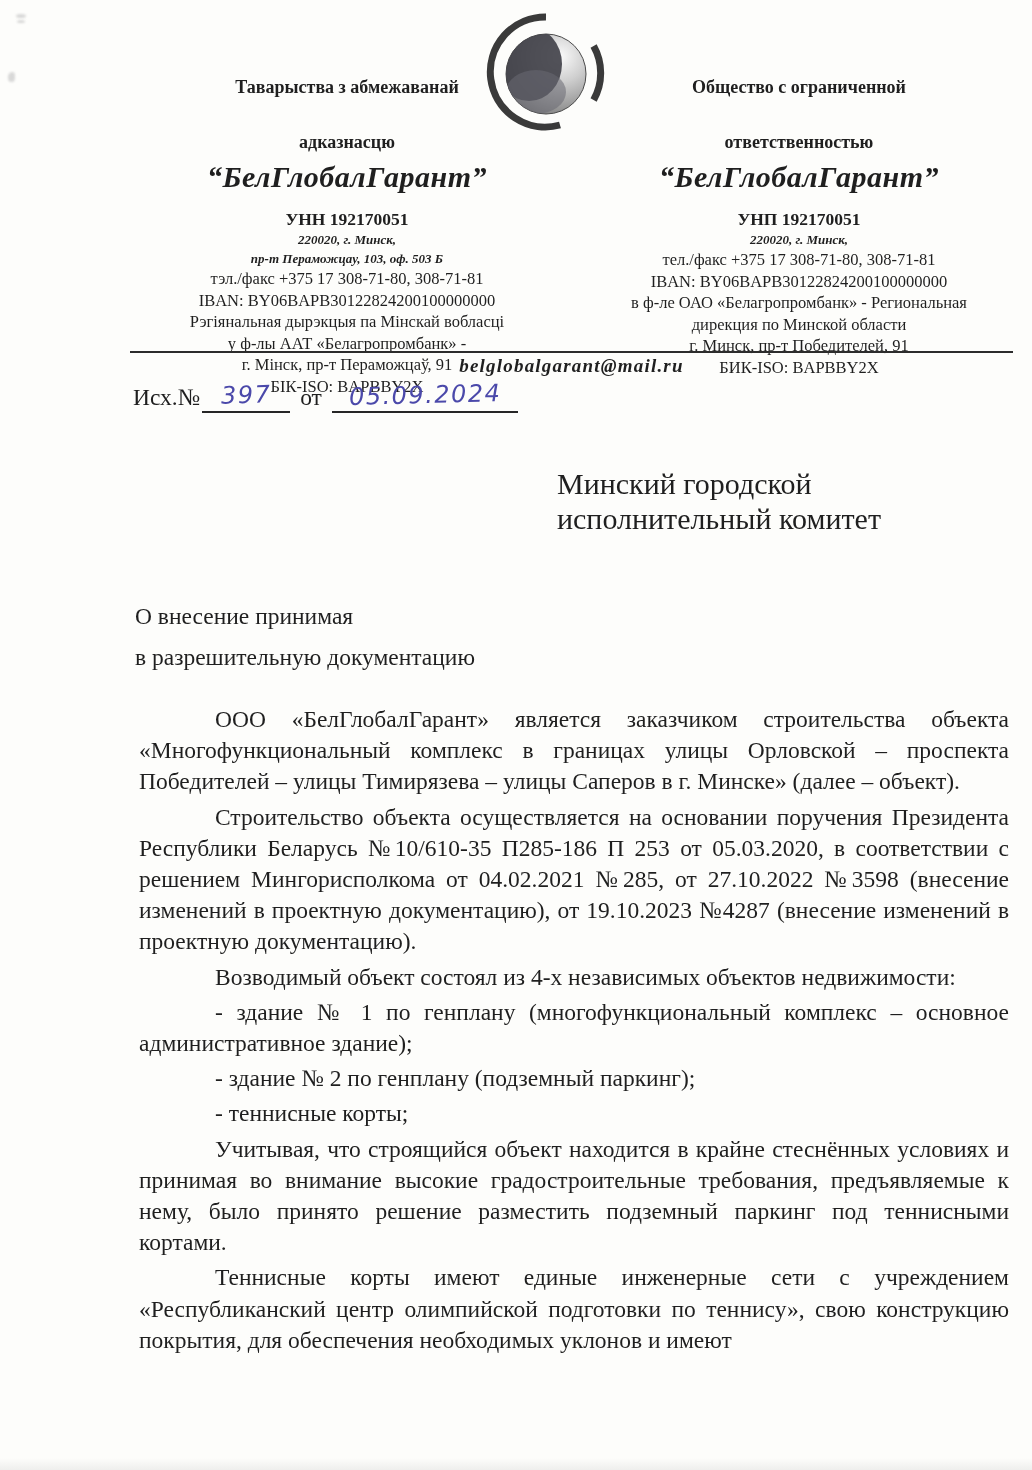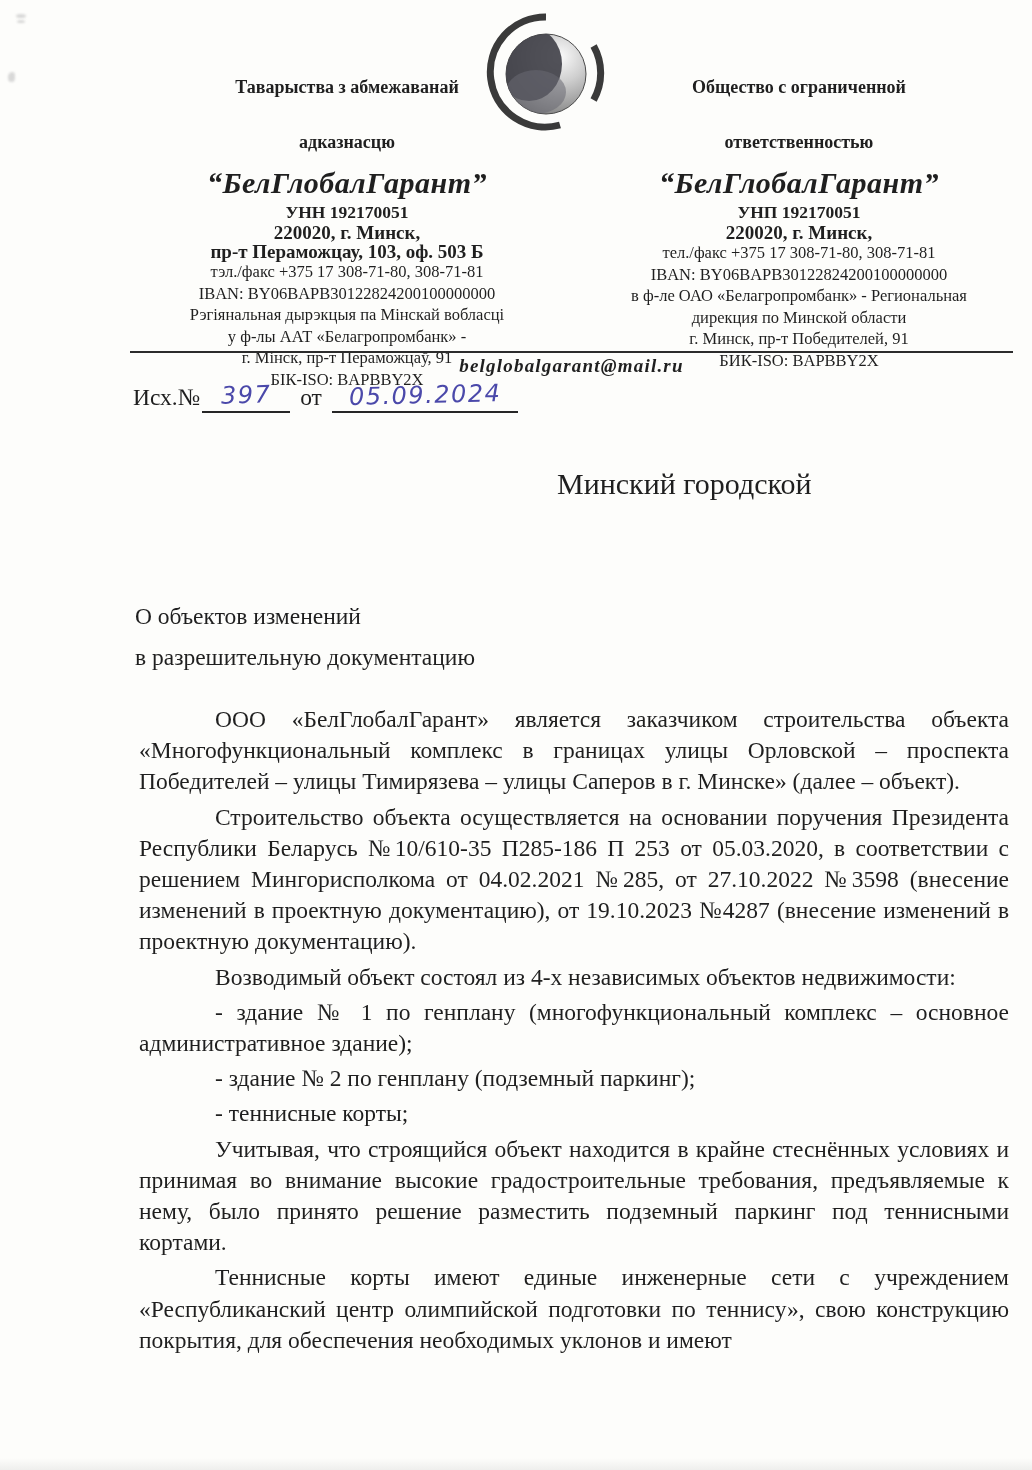--- a/index.html
+++ b/index.html
@@ -18,23 +18,23 @@
   .artifact-1b { top:20px; left:17px; width:8px; height:3px; }
   .artifact-2 { top:72px; left:8px; width:7px; height:10px; border-radius:60% 40% 50% 50%; }
   .bottom-smudge { position:absolute; bottom:0; left:0; right:0; height:12px;
     background:linear-gradient(to bottom, rgba(0,0,0,0), rgba(110,110,110,0.10)); }
 
   
   .header-col { position:absolute; top:44px; width:400px; text-align:center; }
   .header-left  { left:147px; }
   .header-right { left:599px; }
   .org-type { font-weight:bold; font-size:18px; line-height:23px;margin-top:32px; }
-  .org-name { font-weight:bold; font-style:italic; font-size:30px; line-height:36px; margin-top:11px; letter-spacing:.5px; white-space:nowrap; }
-  .reg-no   { font-weight:bold; font-size:17.5px; line-height:22px;font-family:Liberation Serif, serif; }
-  .addr-i   { font-weight:bold; font-size:19px; line-height:19px; }
+  .org-name { font-weight:bold; font-style:italic; font-size:30px; line-height:36px; margin-top:5px; letter-spacing:.5px; white-space:nowrap; }
+  .reg-no   { font-weight:bold; font-size:17.5px; margin-top:13px; line-height:22px;font-family:Liberation Serif, serif; }
+  .addr-i   { font-weight:bold; font-style:italic; font-size:13px; line-height:19px; }
   .plain    { font-size:16.5px; line-height:21.5px; }
 
   .logo { position:absolute; top:8px; left:484px; width:122px; height:130px; }
 
   .rule { position:absolute; top:351px; left:130px; width:883px; border-top:2.5px solid #2c2c2c; }
   .email-line { position:absolute; top:355px; left:130px; width:883px; text-align:center;
     font-weight:bold; font-style:italic; font-size:19px; letter-spacing:1.2px; word-spacing:3px; }
 
   
   .ref-line { position:absolute; top:383px; left:133px; font-size:23.5px; white-space:nowrap; }
@@ -114,24 +114,25 @@
 
 <div class="rule"></div>
 <div class="email-line">belglobalgarant@mail.ru</div>
 
 <div class="ref-line">
   <span>Исх.№</span><span class="blank blank-number"><span class="handwriting">397</span></span><span>от</span><span class="blank blank-date"><span class="handwriting">05.09.2024</span></span>
 </div>
 
 <div class="addressee">
   <div>Минский городской</div>
+  <div>исполнительный комитет</div>
 </div>
 
 <div class="subject">
-  <div>О объектов изменений</div>
+  <div>О внесение принимая</div>
   <div>в разрешительную документацию</div>
 </div>
 
 <div class="body-text">
   <p>ООО «БелГлобалГарант» является заказчиком строительства объекта «Многофункциональный комплекс в границах улицы Орловской – проспекта Победителей – улицы Тимирязева – улицы Саперов в г. Минске» (далее – объект).</p>
   <p>Строительство объекта осуществляется на основании поручения Президента Республики Беларусь №10/610-35 П285-186 П 253 от 05.03.2020, в соответствии с решением Мингорисполкома от 04.02.2021 №285, от 27.10.2022 №3598 (внесение изменений в проектную документацию), от 19.10.2023 №4287 (внесение изменений в проектную документацию).</p>
   <p>Возводимый объект состоял из 4-х независимых объектов недвижимости:</p>
   <p>- здание № 1 по генплану (многофункциональный комплекс – основное административное здание);</p>
   <p>- здание № 2 по генплану (подземный паркинг);</p>
   <p>- теннисные корты;</p>

